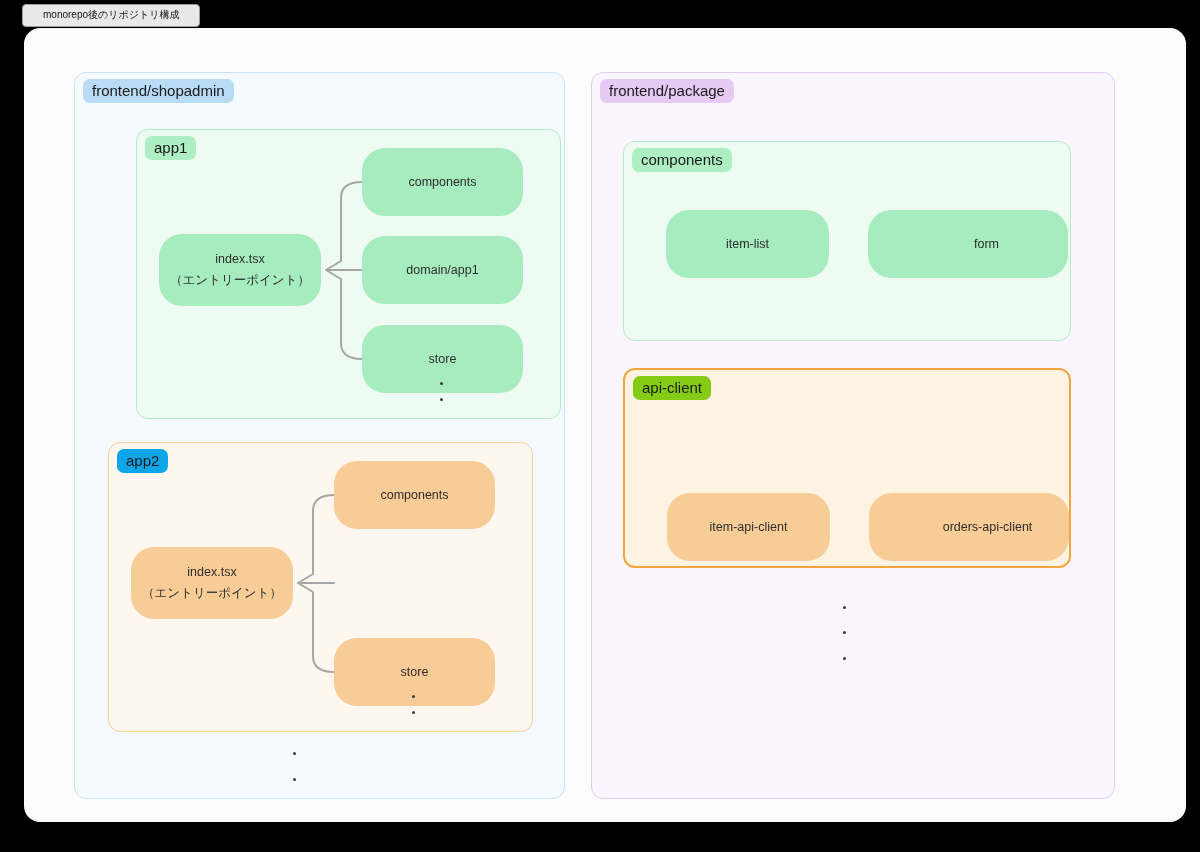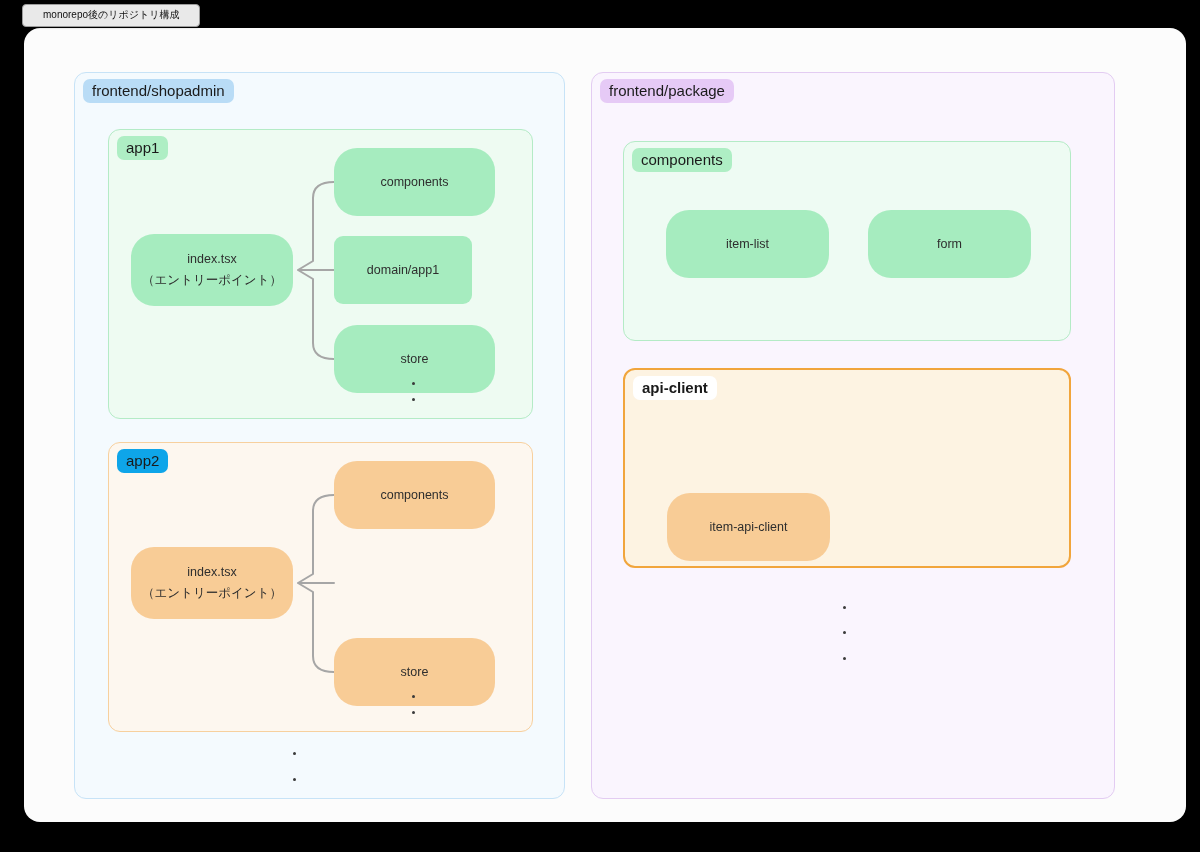--- a/index.html
+++ b/index.html
@@ -32,49 +32,49 @@
 
   
   .badge{
     position:absolute;left:8px;top:6px;border-radius:7px;padding:3px 9px 4px;
     font-size:15px;color:#1a1a1a;white-space:nowrap;z-index:3;
   }
   .badge-blue{background:#b9dcf6;}
   .badge-green{background:#aeeec4;}
   .badge-orange{background:#0ea5e9;}
   .badge-purple{background:#e6caf6;}
-  .badge-orange-solid{background:#ffffff;font-weight:bold;}
+  .badge-orange-solid{background:#84cc16;}
 
   
   .appbox{position:absolute;left:33px;width:425px;height:290px;border-radius:12px;box-sizing:border-box;}
   .appbox.theme-green{background:#eefbf2;border:1px solid #b4ebc6;}
   .appbox.theme-orange{background:#fdf7ef;border:1px solid #f7d09e;}
-  .appbox-app1{top:56px;}
+  .appbox-app1{top:56px;margin-left:28px;}
   .appbox-app2{top:369px;}
 
   
   .groupbox{position:absolute;left:31px;width:448px;height:200px;border-radius:12px;box-sizing:border-box;}
   .groupbox-components{top:68px;background:#eefbf3;border:1px solid #b4ebc6;}
   .groupbox-apiclient{top:295px;background:#fdf3e2;border:2px solid #f1a53c;}
 
   
   .node{
     position:absolute;border-radius:23px;display:flex;flex-direction:column;
     align-items:center;justify-content:center;text-align:center;
     font-size:12.5px;color:#2e2e2e;line-height:1.65;
   }
   .theme-green .node{background:#a6ecbf;}
   .theme-orange .node{background:#f8cc96;}
   .node-root{left:22px;top:104px;width:162px;height:72px;}
   .node-child0{left:225px;top:18px;width:161px;height:68px;}
-  .node-child1{left:225px;top:106px;width:138px;height:68px;border-radius:9px;}
+  .node-child1{left:225px;top:106px;width:161px;height:68px;}
   .node-child2{left:225px;top:195px;width:161px;height:68px;}
   .gnode{width:163px;height:68px;}
   .gnode-0{left:42px;}
-  .gnode-1{left:244px;}
+  .gnode-1{left:244px;padding-left:37px;}
   .groupbox-components .gnode{top:68px;}
   .groupbox-apiclient .gnode{top:83px;margin-top:40px;}
 
   
   .connector{position:absolute;left:0;top:0;width:425px;height:290px;pointer-events:none;}
   .connector path{stroke:#a6a6a6;stroke-width:2;fill:none;stroke-linecap:round;stroke-linejoin:round;}
 
   
   .dot{position:absolute;width:3px;height:3px;border-radius:50%;background:#3a3a3a;}
   .store-dot1{left:303px;top:252px;}
@@ -139,20 +139,21 @@
 
       <div class="groupbox groupbox-components theme-green">
         <span class="badge badge-green">components</span>
         <div class="node gnode gnode-0">item-list</div>
         <div class="node gnode gnode-1">form</div>
       </div>
 
       <div class="groupbox groupbox-apiclient theme-orange">
         <span class="badge badge-orange-solid">api-client</span>
         <div class="node gnode gnode-0">item-api-client</div>
+        <div class="node gnode gnode-1">orders-api-client</div>
       </div>
 
       <span class="dot package-dot1"></span>
       <span class="dot package-dot2"></span>
       <span class="dot package-dot3"></span>
     </section>
 
   </div>
 </div>
 

